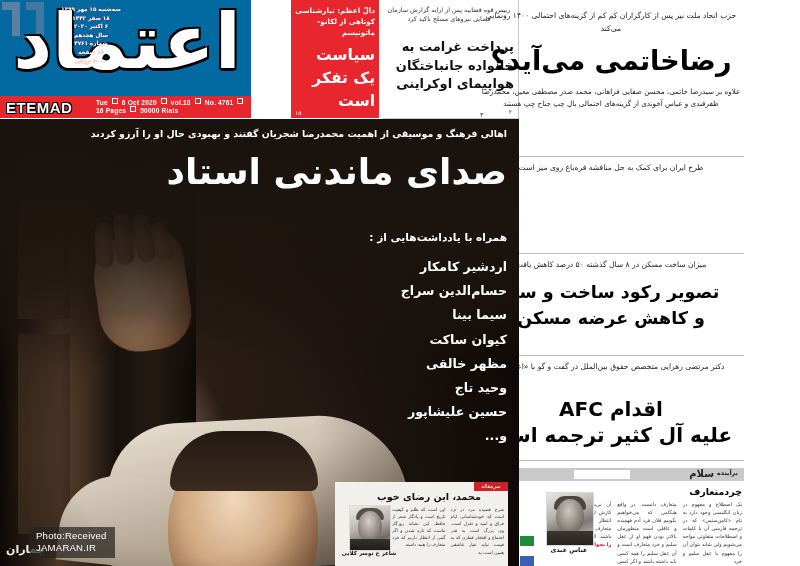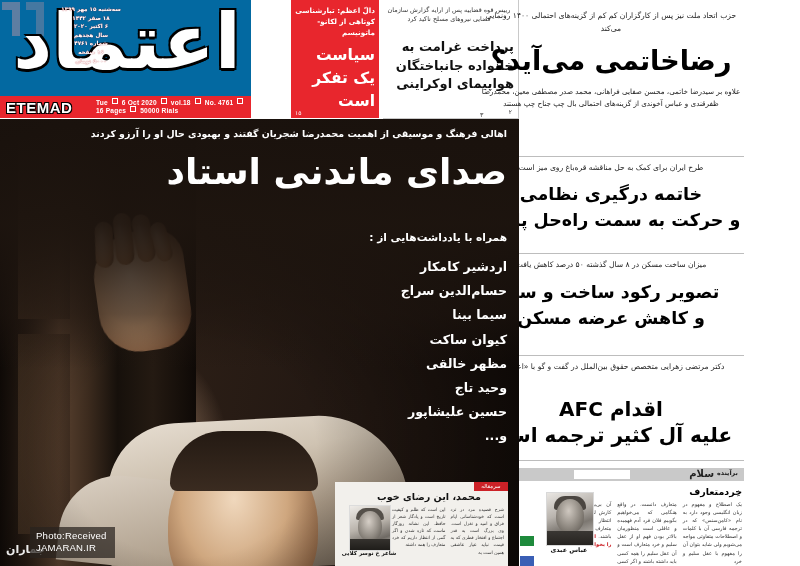--- a/index.html
+++ b/index.html
@@ -183,24 +183,20 @@
     <div class="rblock" style="top:10px;">
       <div class="r-kicker">حزب اتحاد ملت نیز پس از کارگزاران کم کم از گزینه‌های احتمالی ۱۴۰۰ رونمایی می‌کند</div>
       <div class="r-head" style="font-size:27px;line-height:36px;margin-top:8px;">رضاخاتمی می‌آید؟</div>
       <div class="r-sub" style="margin-top:7px;">علاوه بر سیدرضا خاتمی، محسن صفایی فراهانی، محمد صدر مصطفی معین، محمدرضا ظفرقندی و عباس آخوندی از گزینه‌های احتمالی بال چپ جناح چپ هستند</div>
       <div class="r-page" style="margin-top:2px;">۳</div>
     </div>
     <div class="rsep" style="top:156px;"></div>
 
     <div class="rblock" style="top:162px;">
       <div class="r-kicker">طرح ایران برای کمک به حل مناقشه قره‌باغ روی میز است</div>
-      <div class="r-head" style="font-size:17.5px;line-height:26px;margin-top:6px;">
-        <div>خاتمه درگیری نظامی</div>
-        <div>و حرکت به سمت راه‌حل پایدار</div>
-      </div>
       <div class="r-page" style="margin-top:3px;">۴</div>
     </div>
     <div class="rsep" style="top:253px;"></div>
 
     <div class="rblock" style="top:259px;">
       <div class="r-kicker">میزان ساخت مسکن در ۸ سال گذشته ۵۰ درصد کاهش یافت</div>
       <div class="r-head" style="font-size:17.5px;line-height:26px;margin-top:7px;">
         <div>تصویر رکود ساخت و ساز</div>
         <div>و کاهش عرضه مسکن</div>
       </div>

